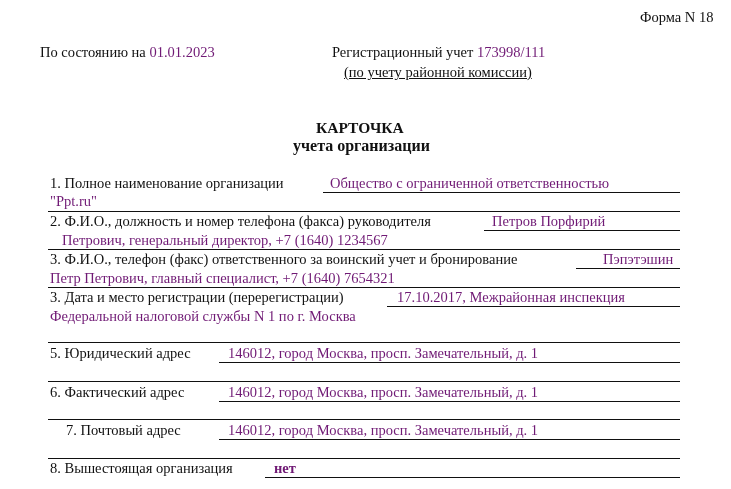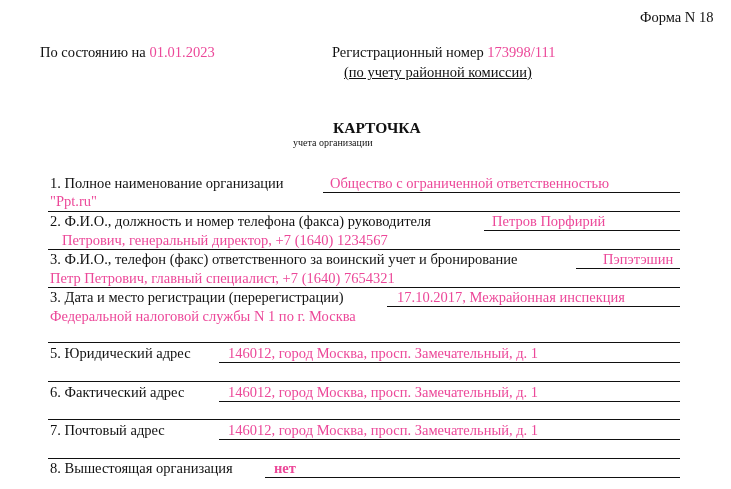--- a/index.html
+++ b/index.html
@@ -1,35 +1,35 @@
 <!DOCTYPE html>
 <html><head>
 <meta charset="utf-8">
 <style>
   html, body { margin:0; padding:0; background:#ffffff; }
   body { width:731px; height:489px; position:relative; overflow:hidden;
          font-family:"Liberation Serif", "DejaVu Serif", serif; font-size:14.5px; color:#111; }
   .abs { position:absolute; white-space:nowrap; }
-  .val { color:#ec4899; }
+  .val { color:#701a75; }
   .hline { position:absolute; height:1px; background:#111; }
-  .title { font-weight:bold; font-size:15.5px;margin-left:17px; }
-  .subtitle { font-weight:normal; font-size:10px; }
+  .title { font-weight:bold; font-size:15.5px; }
+  .subtitle { font-weight:bold; font-size:16px; }
 </style>
 </head>
 <body>
 
 <div class="abs" style="left:640px; top:9px;">Форма N 18</div>
 
 <div class="abs" style="left:40px; top:44px;">
   <span>По состоянию на</span>
   <span class="val">01.01.2023</span>
 </div>
 
 <div class="abs" style="left:332px; top:44px;">
-  <span>Регистрационный номер</span>
+  <span>Регистрационный учет</span>
   <span class="val">173998/111</span>
 </div>
 <div class="abs" style="left:344px; top:64px;text-decoration:underline;">(по учету районной комиссии)</div>
 
 <div class="abs title" style="left:316px; top:119px;">КАРТОЧКА</div>
 <div class="abs subtitle" style="left:293px; top:137px;">учета организации</div>
 
 <div class="abs" style="left:50px; top:175px;">1. Полное наименование организации</div>
 <div class="abs val" style="left:330px; top:175px;">Общество с ограниченной ответственностью</div>
 <div class="hline" style="left:323px; width:357px; top:192px;"></div>
@@ -57,20 +57,20 @@
 <div class="abs" style="left:50px; top:345px;">5. Юридический адрес</div>
 <div class="abs val" style="left:228px; top:345px;">146012, город Москва, просп. Замечательный, д. 1</div>
 <div class="hline" style="left:219px; width:461px; top:362px;"></div>
 
 <div class="hline" style="left:48px; width:632px; top:381px;"></div>
 <div class="abs" style="left:50px; top:384px;text-align:center;">6. Фактический адрес</div>
 <div class="abs val" style="left:228px; top:384px;">146012, город Москва, просп. Замечательный, д. 1</div>
 <div class="hline" style="left:219px; width:461px; top:401px;"></div>
 
 <div class="hline" style="left:48px; width:632px; top:419px;"></div>
-<div class="abs" style="left:50px; top:422px;">7. Почтовый адрес</div>
+<div class="abs" style="left:66px; top:422px;">7. Почтовый адрес</div>
 <div class="abs val" style="left:228px; top:422px;">146012, город Москва, просп. Замечательный, д. 1</div>
 <div class="hline" style="left:219px; width:461px; top:439px;"></div>
 
 <div class="hline" style="left:48px; width:632px; top:458px;"></div>
 <div class="abs" style="left:50px; top:460px;">8. Вышестоящая организация</div>
 <div class="abs val" style="left:274px; top:460px; font-weight:bold;">нет</div>
 <div class="hline" style="left:265px; width:415px; top:477px;"></div>
 
 </body></html>

